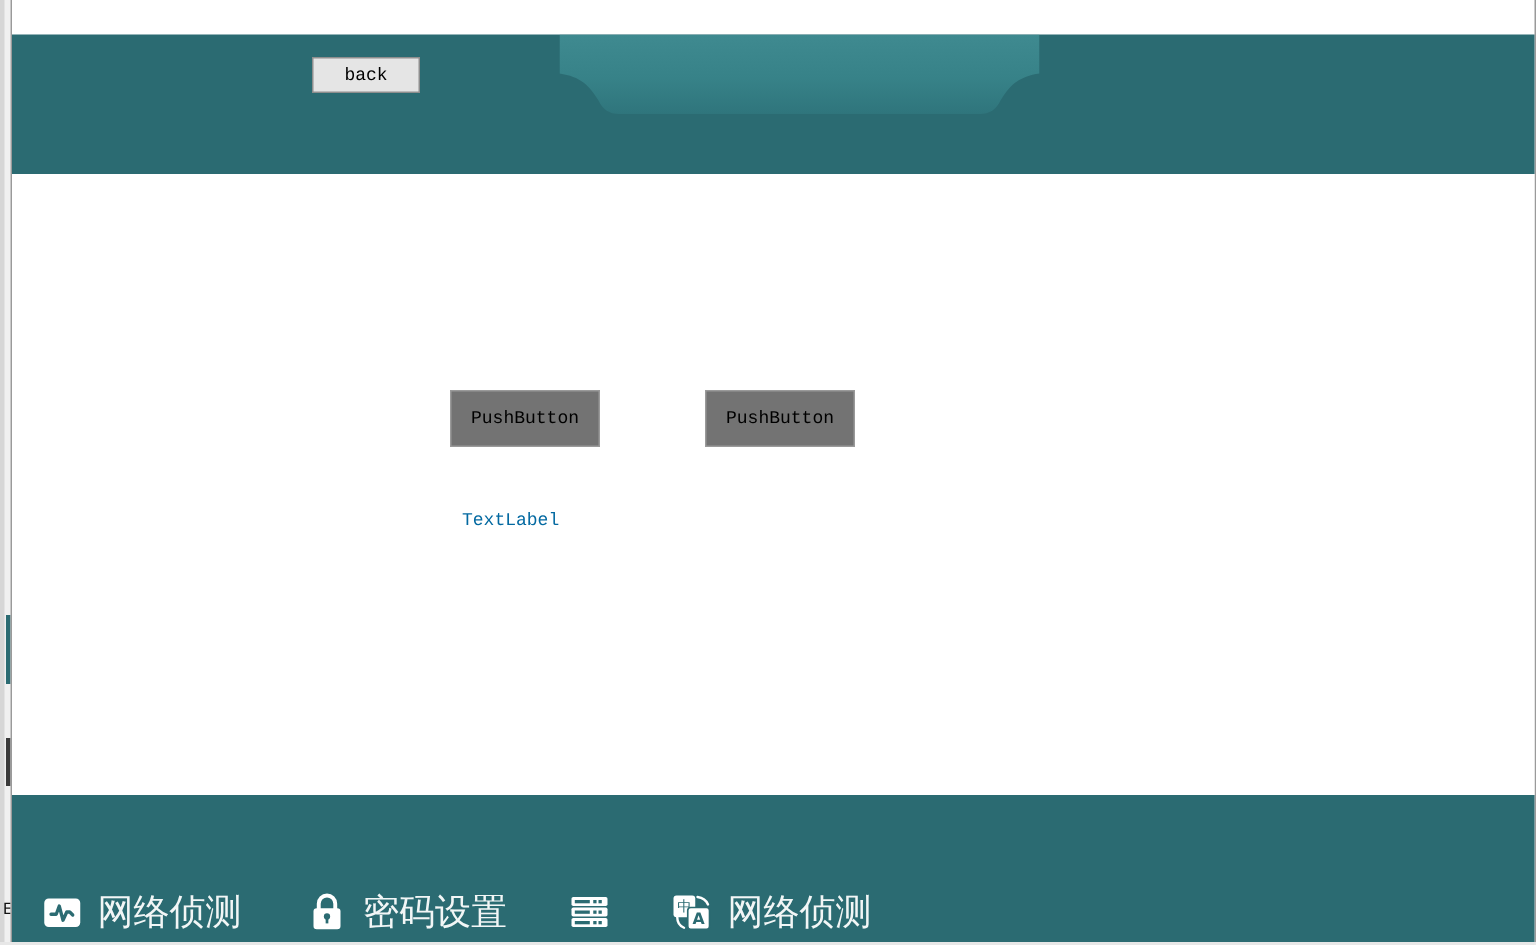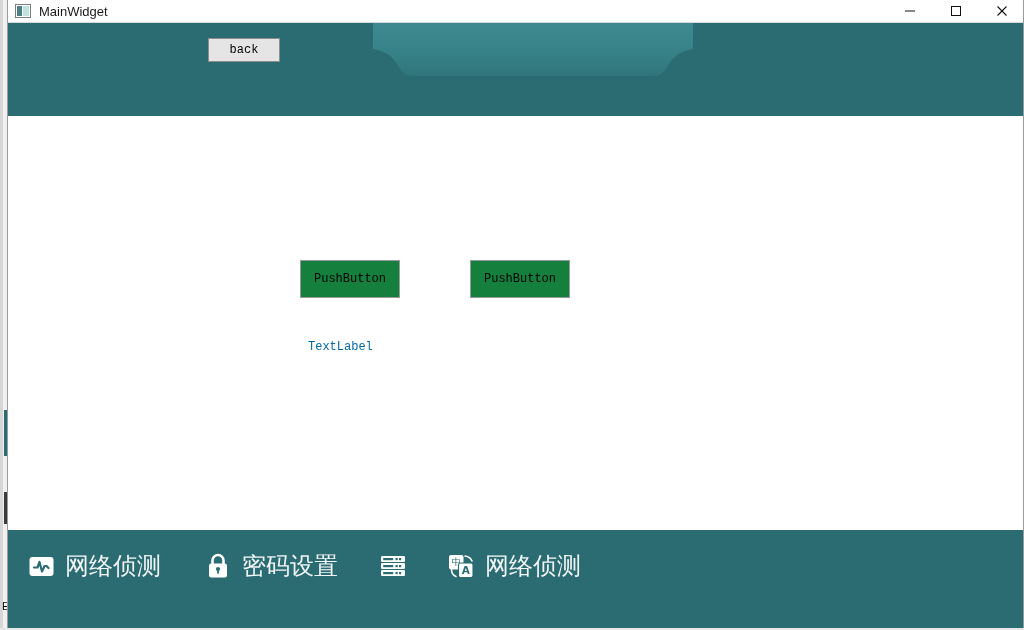--- a/index.html
+++ b/index.html
@@ -152,21 +152,21 @@
   .content {
     position: absolute;
     left: 0; top: 116px;
     width: 1017px; height: 414px;
     background: #ffffff;
   }
 
   .push-button {
     position: absolute;
     width: 100px; height: 38px;
-    background: #15803d;
+    background: #737373;
     border: 1px solid #9a9a9a;
     box-sizing: border-box;
     display: flex;
     align-items: center;
     justify-content: center;
     font-family: "Liberation Mono", "DejaVu Sans Mono", monospace;
     font-size: 12px;
     color: #000;
     cursor: default;
   }
@@ -193,20 +193,21 @@
     padding-top: 18px;
     box-sizing: border-box;
   }
   .nav-item {
     display: flex;
     align-items: center;
     gap: 9px;
     cursor: default;
     user-select: none;
     height: 36px;
+    margin-top: 42px;
   }
   #nav-0 { margin-left: 18px; }
   #nav-1 { margin-left: 40px; }
   #nav-2 { margin-left: 42px; justify-content: space-between; }
   #nav-3 { margin-left: 40px; }
   #nav-4 { margin-left: 38px; }
 
   .nav-icon {
     width: 30px; height: 30px;
     display: flex; align-items: center; justify-content: center;
@@ -237,46 +238,20 @@
 
   <div class="bg-window">
     <div class="bg-window-edge"></div>
     <div class="bg-window-teal-a"></div>
     <div class="bg-window-dark"></div>
     <div class="bg-window-text">E:</div>
   </div>
 
   <div class="main-window">
 
-    <div class="titlebar">
-      <span class="title-icon">
-        <span class="sq1"></span>
-          <span class="sq2"></span>
-      </span>
-      <span class="title-text">MainWidget</span>
-
-      <div class="win-controls">
-        <div class="win-btn">
-          <svg width="14" height="14" viewBox="0 0 14 14">
-            <line x1="2" y1="7" x2="12" y2="7" stroke="#111" stroke-width="1"></line>
-          </svg>
-        </div>
-        <div class="win-btn">
-          <svg width="14" height="14" viewBox="0 0 14 14">
-            <rect x="2.5" y="2.5" width="9" height="9" fill="none" stroke="#111" stroke-width="1"></rect>
-          </svg>
-        </div>
-        <div class="win-btn">
-          <svg width="14" height="14" viewBox="0 0 14 14">
-            <line x1="2.5" y1="2.5" x2="11.5" y2="11.5" stroke="#111" stroke-width="1.1"></line>
-            <line x1="11.5" y1="2.5" x2="2.5" y2="11.5" stroke="#111" stroke-width="1.1"></line>
-          </svg>
-        </div>
-      </div>
-    </div>
 
     <div class="header">
       <div class="header-tab">
         <svg width="320" height="53" viewBox="0 0 320 53" preserveAspectRatio="none">
           <defs>
             <linearGradient id="tabgrad" x1="0" y1="0" x2="0" y2="1">
               <stop offset="0%" stop-color="#3f8a90"></stop>
               <stop offset="55%" stop-color="#378288"></stop>
               <stop offset="100%" stop-color="#2f757c"></stop>
             </linearGradient>

